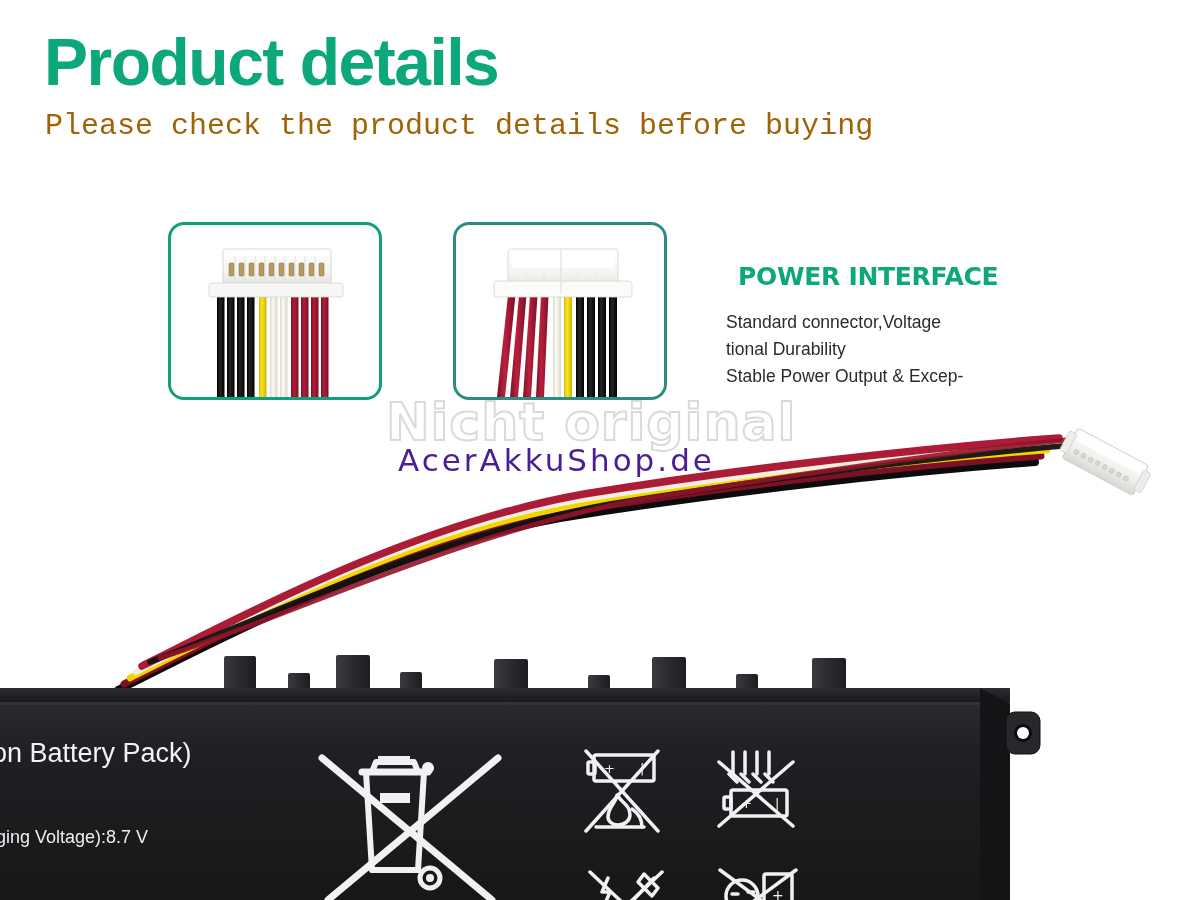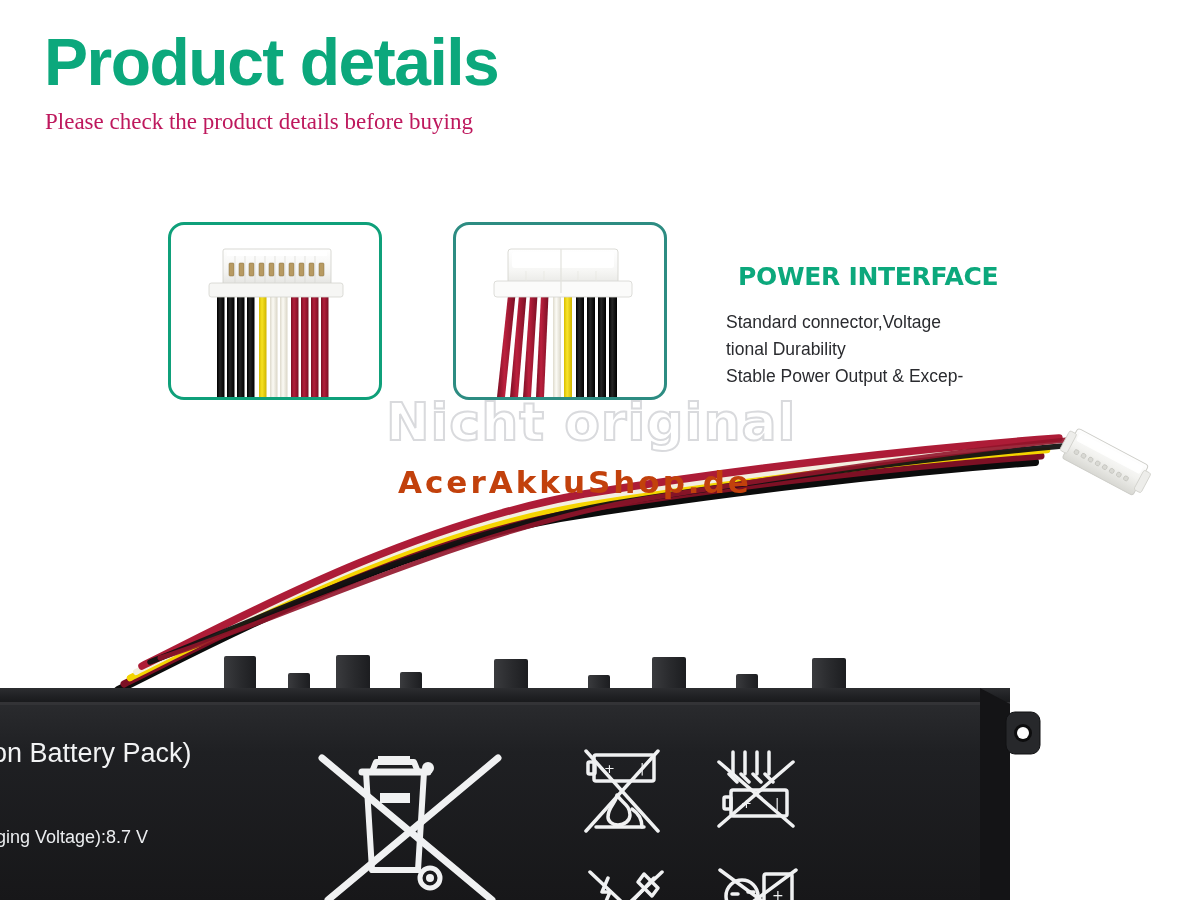--- a/index.html
+++ b/index.html
@@ -33,24 +33,24 @@
     font-family: Liberation Sans, sans-serif;
     font-size: 66px;
     font-weight: 700;
     letter-spacing: -1.5px;
     color: #0ca87c;
     line-height: 1.05;
     margin: 0;
     white-space: nowrap;
   }
   #page-subtitle {
-    font-family: Liberation Serif, serif;
-    font-size: 23px;
+    font-family: Liberation Mono, monospace;
+    font-size: 30px;
     font-weight: 400;
-    color: #be185d;
+    color: #a16207;
     margin: 12px 0 0 1px;
     white-space: nowrap;
   }
 
   
   .thumb-card {
     position: absolute;
     background: #ffffff;
     border-radius: 16px;
     box-sizing: border-box;
@@ -128,26 +128,26 @@
     font-size: 52px;
     font-weight: 700;
     letter-spacing: 1px;
     color: transparent;
     -webkit-text-stroke: 2px #d9dadd;
     white-space: nowrap;
   }
   #wm-line2 {
     position: absolute;
     left: 398px;
-    top: 72px;
+    top: 50px;
     font-family: "DejaVu Sans", sans-serif;
     font-size: 31px;
-    font-weight: 700;
+    font-weight: 400;
     letter-spacing: 3px;
-    color: #c2410c;
+    color: #4c1d95;
     white-space: nowrap;
   }
 
   
   #main-photo {
     position: absolute;
     left: 0;
     top: 400px;
     width: 1200px;
     height: 500px;

